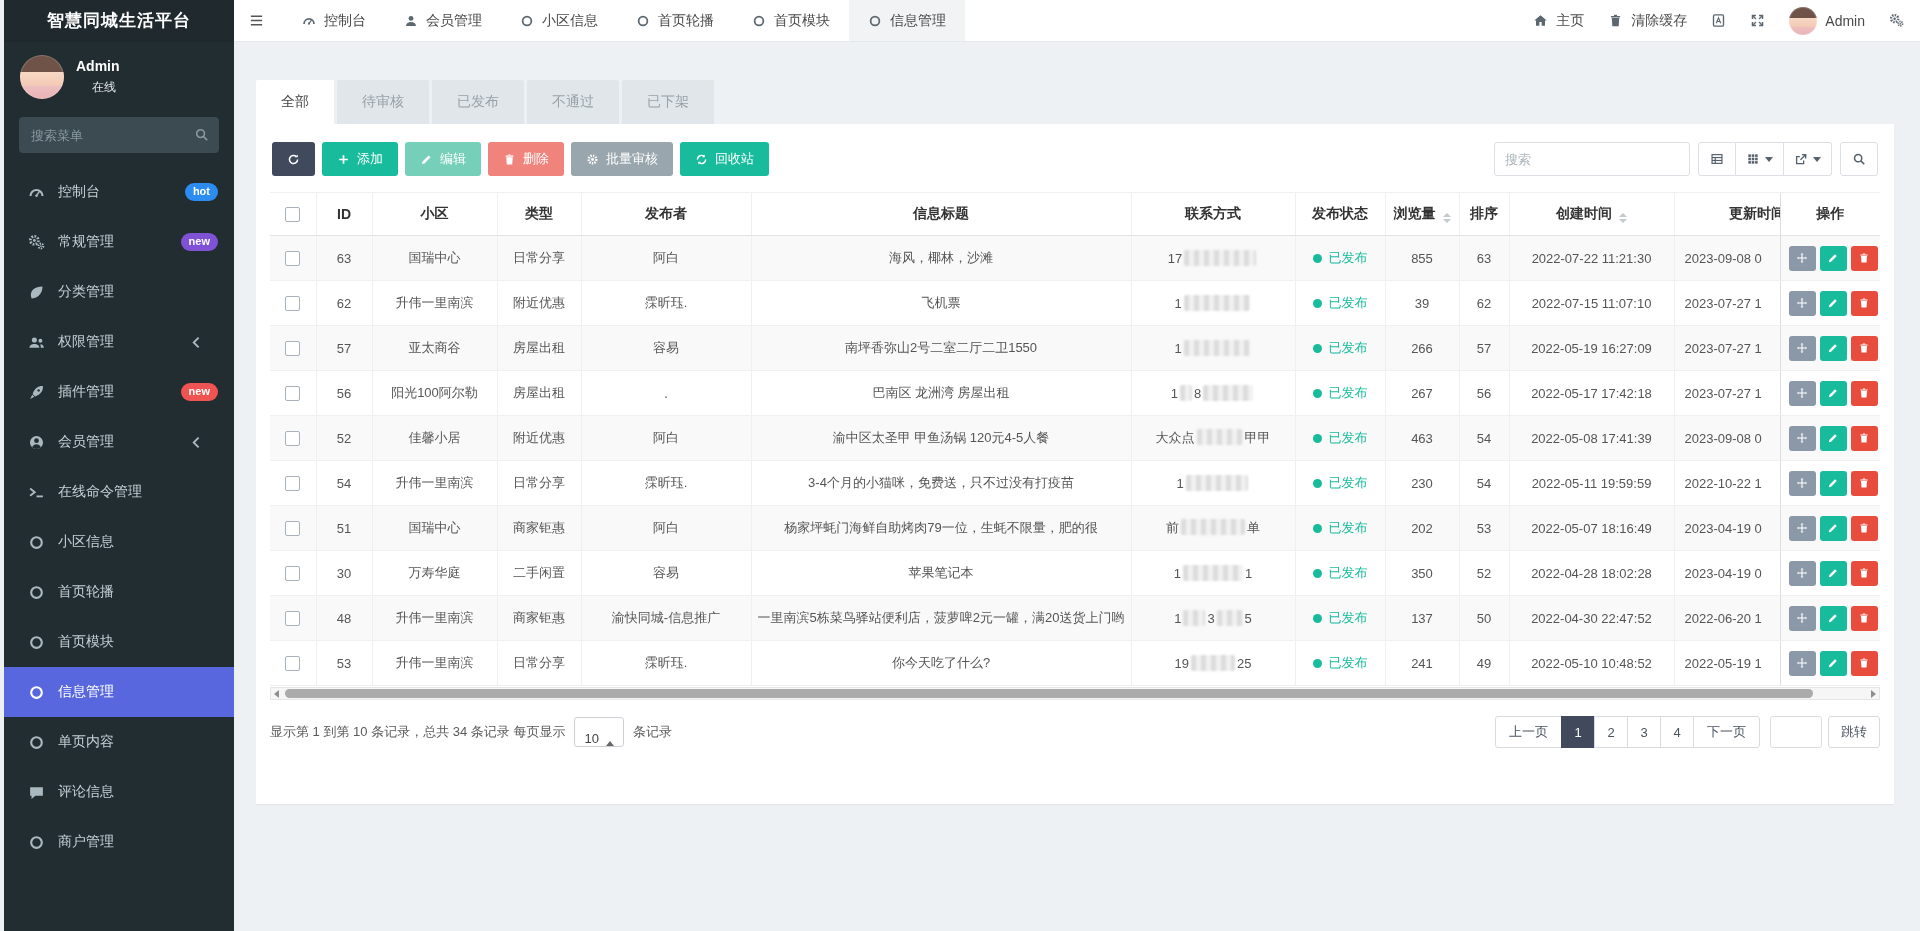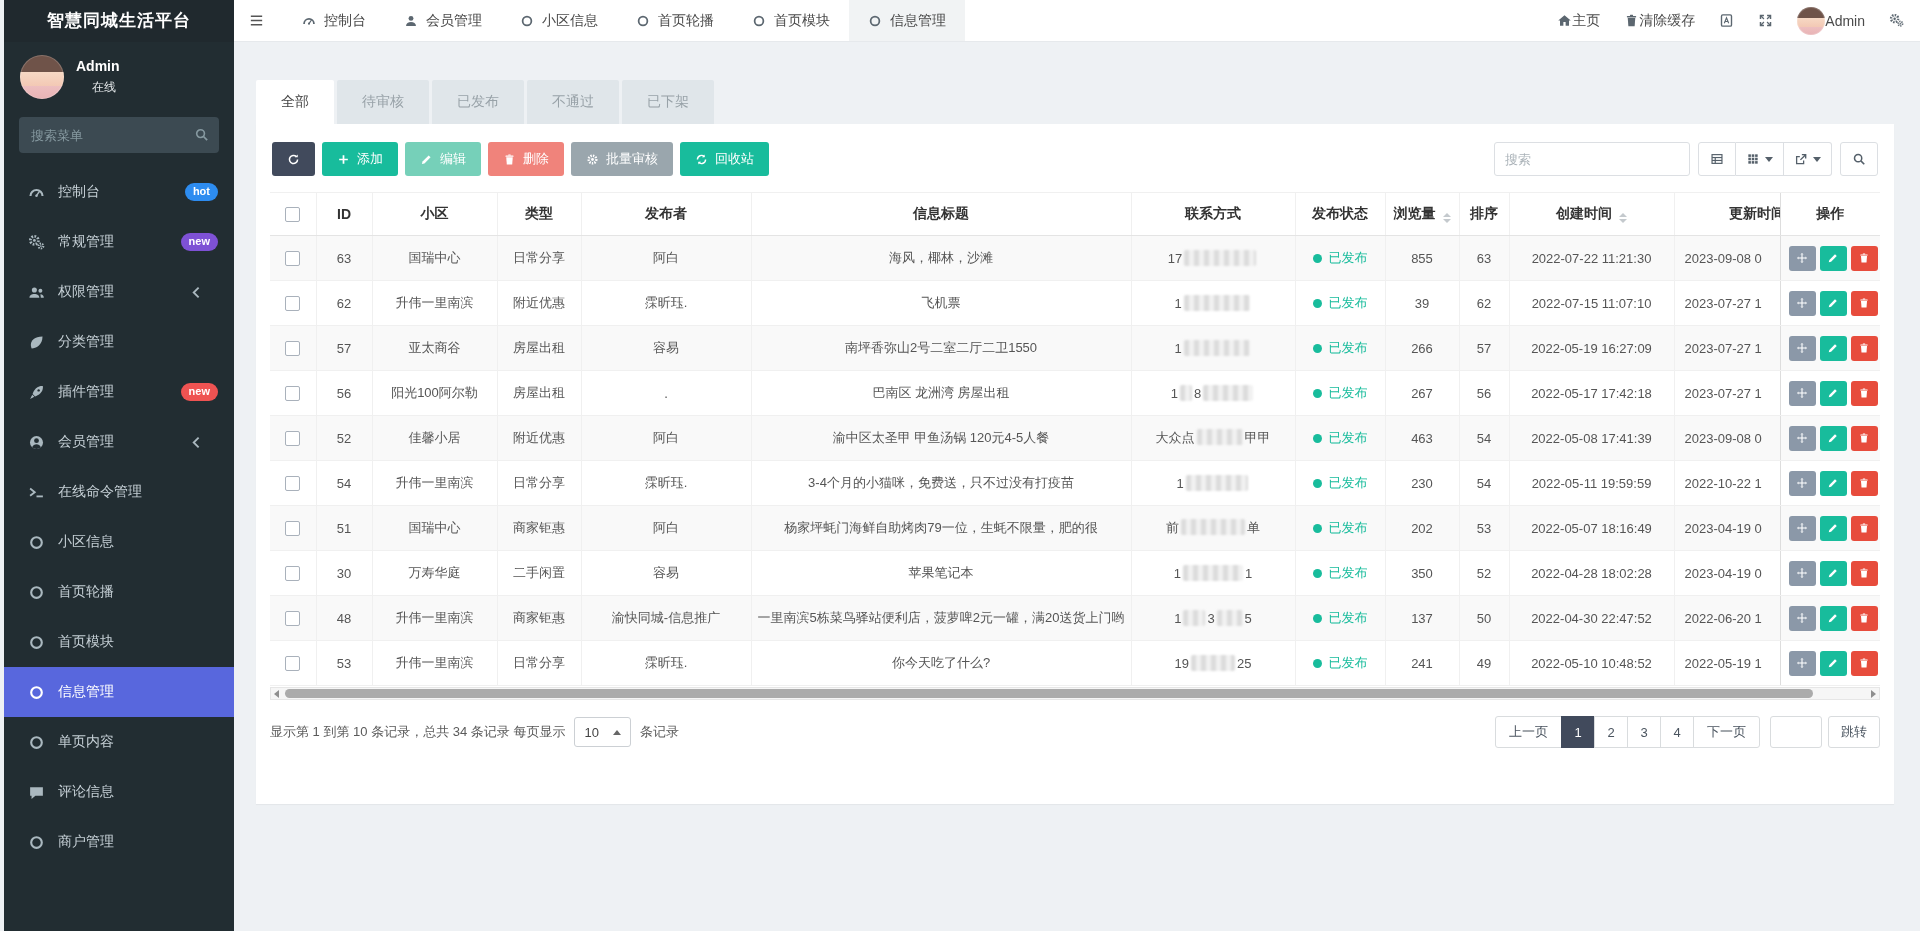--- a/index.html
+++ b/index.html
@@ -32,21 +32,21 @@
   
   .main{margin-left:230px}
   .topbar{height:42px;background:#fff;display:flex;align-items:center;border-bottom:1px solid #e6e9ec}
   .hamb{padding:0 18px;height:100%;display:flex;align-items:center;color:#555;cursor:pointer}
   .hamb .ic{width:17px;height:17px}
   .tnav{display:flex;height:100%}
   .tnav-item{display:flex;align-items:center;gap:8px;padding:0 19px;font-size:14px;color:#4a4a4a;cursor:pointer;white-space:nowrap}
   .tnav-item .ic{width:14px;height:14px;color:#5c6770}
   .tnav-item.active{background:#f1f3f4}
   .topright{margin-left:auto;display:flex;align-items:center;gap:24px;padding-right:16px;font-size:14px;color:#4a4a4a}
-  .tr-item{display:flex;align-items:center;cursor:pointer;white-space:nowrap}
+  .tr-item{display:flex;align-items:center;gap:8px;cursor:pointer;white-space:nowrap}
   .tr-item .ic{width:15px;height:15px;color:#5c6770}
 
   
   .page{padding:38px 26px 0}
   .tabs{display:flex;gap:3px}
   .tab{height:44px;display:flex;align-items:center;padding:16px 25px;background:#e0e6ea;color:#98a2a8;font-size:14px;cursor:pointer;border-radius:2px 2px 0 0}
   .tab.active{background:#fff;color:#444}
   .card{background:#fff;padding:14px 14px 56px;box-shadow:0 1px 1px rgba(0,0,0,.04)}
 
   
@@ -90,21 +90,21 @@
 
   
   .hscroll{width:1610px;height:13px;background:#f6f6f6;border:1px solid #e6e6e6;position:relative;margin-top:1px}
   .hthumb{position:absolute;left:14px;top:1px;height:9px;width:1528px;background:#ababab;border-radius:5px;cursor:pointer}
   .harrow{position:absolute;top:2px;width:0;height:0;border-top:4px solid transparent;border-bottom:4px solid transparent}
   .harrow.l{left:3px;border-right:5px solid #8f8f8f}
   .harrow.r{right:3px;border-left:5px solid #8f8f8f}
 
   
   .tfoot{display:flex;align-items:center;margin-top:16px;font-size:13px;color:#5a5a5a}
-  .pselect{display:inline-flex;align-items:center;gap:14px;border:1px solid #ccd0d4;border-radius:3px;height:30px;padding:0 9px;margin:0 9px;color:#444;cursor:pointer;background:#fff}
+  .pselect{display:inline-flex;align-items:flex-end;gap:7px;border:1px solid #ccd0d4;border-radius:3px;height:30px;padding:0 9px;margin:0 9px;color:#444;cursor:pointer;background:#fff}
   .paging{margin-left:auto;display:flex;align-items:center}
   .pbtn{height:32px;min-width:34px;padding:0 13px;border:1px solid #d9dcde;background:#fff;color:#4a545f;font-size:13px;display:inline-flex;align-items:center;justify-content:center;margin-left:-1px;cursor:pointer}
   .pbtn.first{border-radius:3px 0 0 3px;margin-left:8px}
   .pbtn.lastb{border-radius:0 3px 3px 0}
   .pbtn.num{padding:0}
   .pbtn.active{background:#414a5c;border-color:#414a5c;color:#fff}
   .jumpinput{width:52px;height:32px;border:1px solid #d9dcde;border-radius:3px;margin-left:10px;outline:none;padding:0 6px;font-size:13px}
   .jumpbtn{height:32px;padding:0 12px;border:1px solid #d9dcde;background:#fff;margin-left:6px;border-radius:3px;font-size:13px;color:#4a545f;cursor:pointer}
 </style>
 </head>
@@ -256,32 +256,32 @@
       </div>
       <div class="menu-item">
         <svg class="ic" viewBox="0 0 24 24">
           <use href="#ic-gears"></use>
         </svg>
         <span>常规管理</span>
         <span class="badge" style="background:#7e51d5">new</span>
       </div>
       <div class="menu-item">
         <svg class="ic" viewBox="0 0 24 24">
+          <use href="#ic-leaf"></use>
+        </svg>
+        <span>分类管理</span>
+      </div>
+      <div class="menu-item">
+        <svg class="ic" viewBox="0 0 24 24">
           <use href="#ic-users"></use>
         </svg>
         <span>权限管理</span>
         <svg class="ic chev" viewBox="0 0 24 24">
           <use href="#ic-chevron-left"></use>
         </svg>
-      </div>
-      <div class="menu-item">
-        <svg class="ic" viewBox="0 0 24 24">
-          <use href="#ic-leaf"></use>
-        </svg>
-        <span>分类管理</span>
       </div>
       <div class="menu-item">
         <svg class="ic" viewBox="0 0 24 24">
           <use href="#ic-rocket"></use>
         </svg>
         <span>插件管理</span>
         <span class="badge" style="background:#ef5352">new</span>
       </div>
       <div class="menu-item">
         <svg class="ic" viewBox="0 0 24 24">

